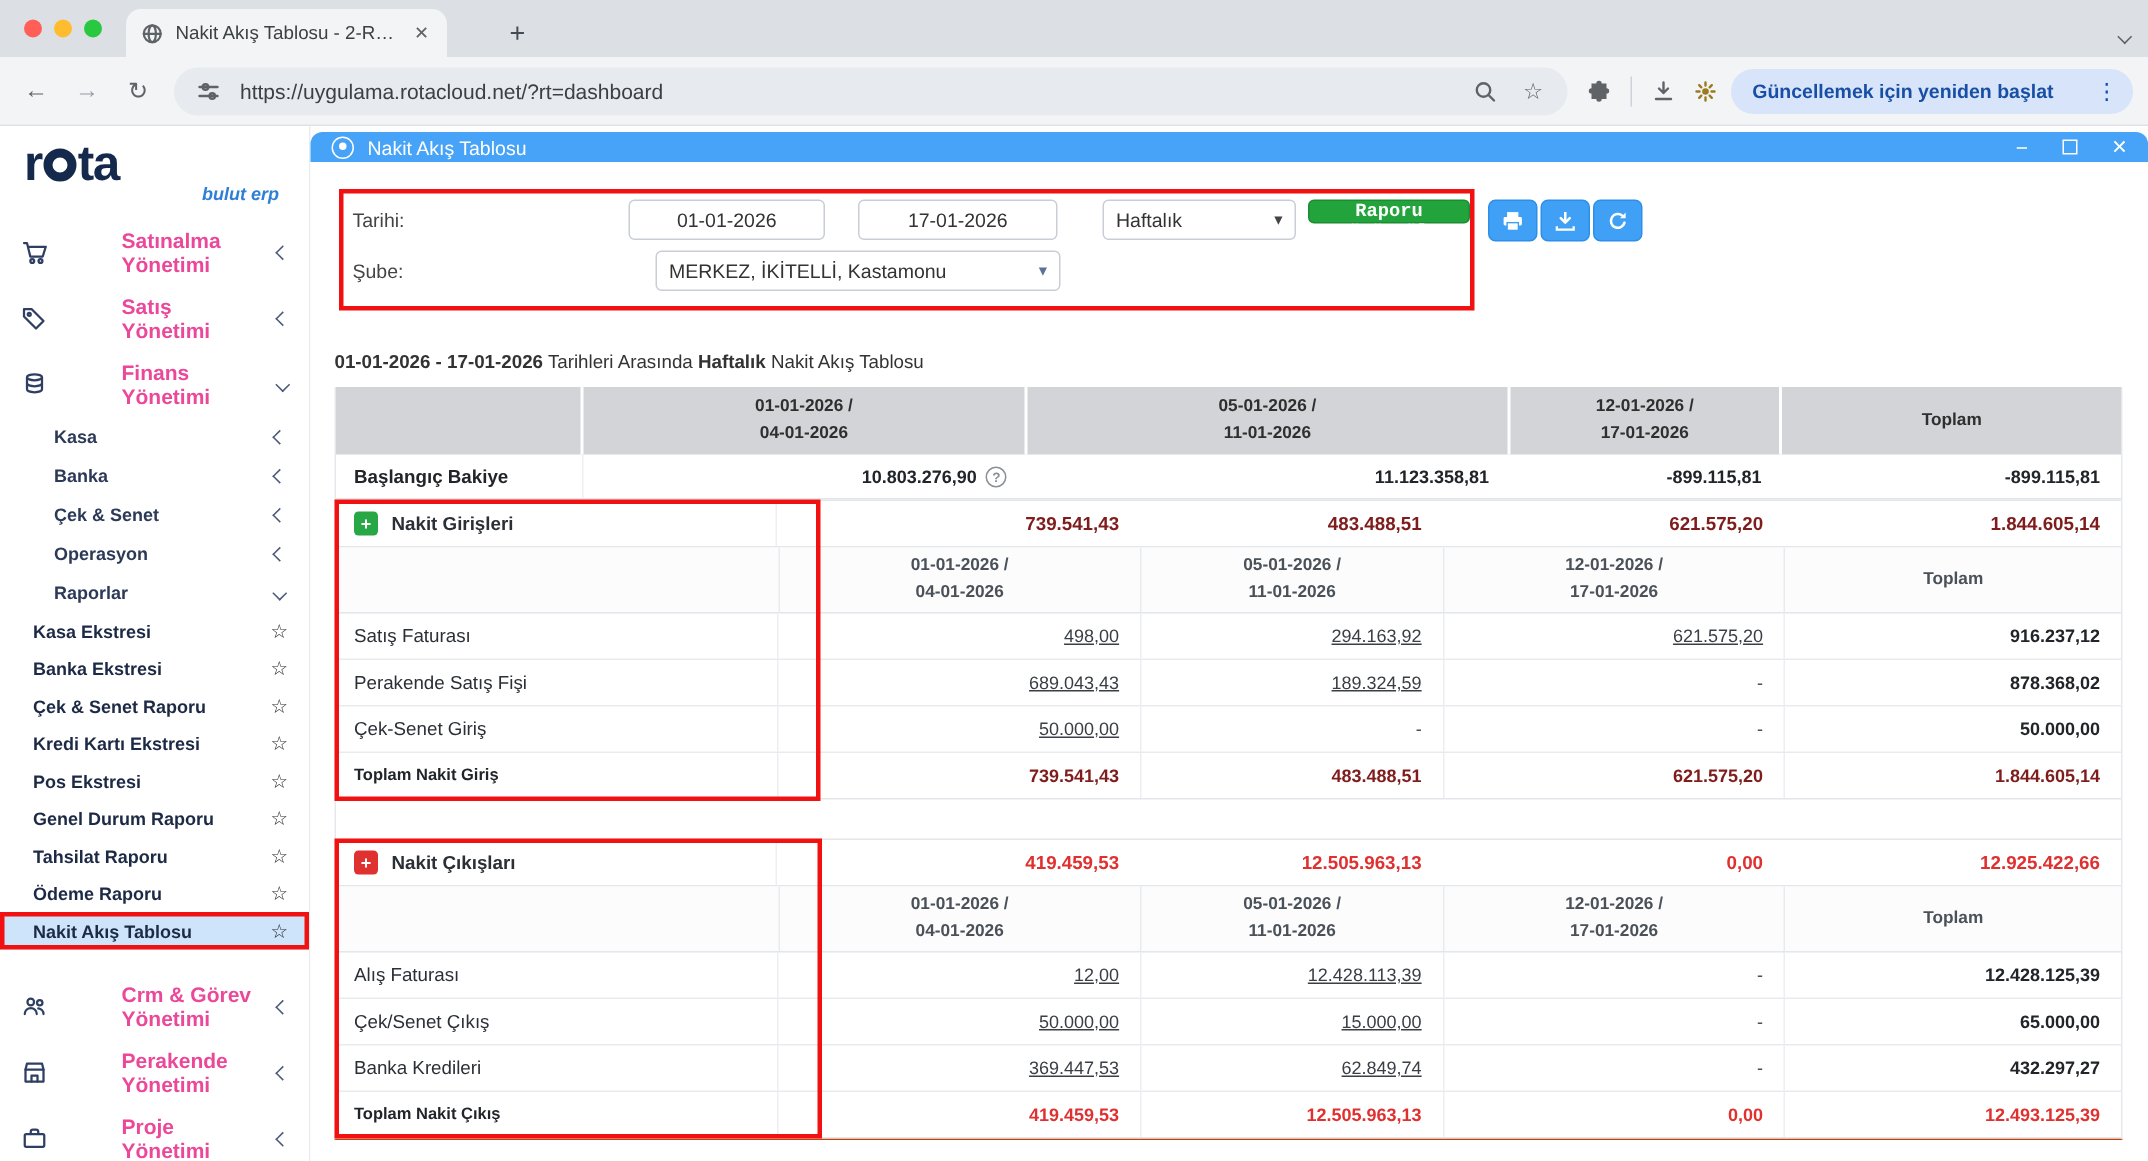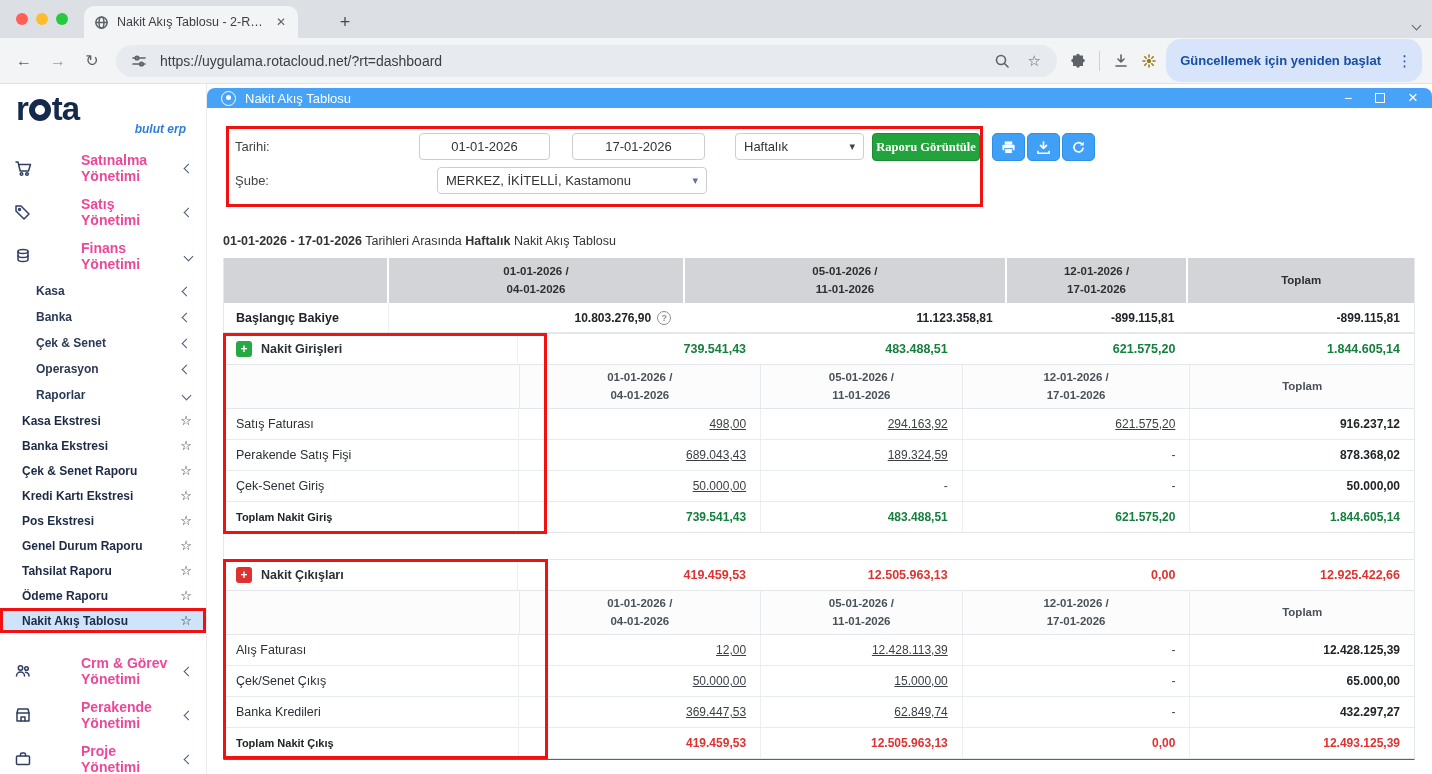--- a/index.html
+++ b/index.html
@@ -23,22 +23,22 @@
   .toolbar { height:46px; background:#f2f4f6; border-bottom:1px solid #dfe3e8; display:flex; align-items:center; padding:0 10px; gap:6px; }
   .navbtn { width:28px; height:28px; display:flex; align-items:center; justify-content:center; font-size:16px;
             color:#5f6368; border-radius:50%; cursor:pointer; background:none; border:none; font-family:inherit; }
   .navbtn.fwd { color:#9aa0a6; }
   .omnibox { flex:1; height:32px; background:#e7eaee; border-radius:16px; display:flex; align-items:center;
              gap:10px; padding:0 12px; margin:0 4px; }
   .url { flex:1; font-size:14px; color:#3c4043; white-space:nowrap; overflow:hidden; }
   .tool-icon { width:22px; height:22px; display:flex; align-items:center; justify-content:center; cursor:pointer; }
   .star-glyph { font-size:15px; color:#5f6368; }
   .divider { width:1px; height:20px; background:#cdd2d8; margin:0 4px; }
-  .update-pill { height:43px; background:#d7e4f9; border-radius:15px; display:flex; align-items:center;
-                 gap:12px; padding:0 6px 0 14px; cursor:pointer; }
+  .update-pill { height:30px; background:#d7e4f9; border-radius:15px; display:flex; align-items:center;
+                 gap:24px; padding:0 6px 0 14px; cursor:pointer; }
   .update-pill .pill-label { font-size:13px; color:#174ea6; font-weight:bold; white-space:nowrap; }
   .kebab { font-size:15px; color:#174ea6; padding:0 4px; cursor:pointer; }
 
   
   .app { display:flex; height:690px; }
   .sidebar { width:207px; min-width:207px; background:#fff; border-right:1px solid #e8eaee; overflow:hidden; }
   .main { flex:1; display:flex; flex-direction:column; background:#fdfdfd; padding-top:4px; }
 
   
   .logo { padding:8px 16px 2px; height:58px; }
@@ -76,22 +76,22 @@
 
   
   .filters { position:relative; height:86px; }
   .flabel { position:absolute; font-size:13px; color:#444; }
   .finput { position:absolute; height:27px; border:1px solid #c9ced6; border-radius:4px; font-size:13px; color:#333;
             text-align:center; font-family:inherit; background:#fff; }
   .fselect { position:absolute; height:27px; border:1px solid #c9ced6; border-radius:4px; font-size:13px; color:#333;
              background:#fff; display:flex; align-items:center; justify-content:space-between; padding:0 8px; cursor:pointer; }
   .fselect .caret { font-size:11px; color:#444; }
   .fselect .caret.blue { color:#5d7394; }
-  .view-btn { position:absolute; height:28px; background:#23a33c; border:1px solid #1c8c33; border-radius:4px;
-              color:#fff; font-weight:bold; font-size:12.5px; cursor:pointer; font-family:Liberation Serif, serif; }
+  .view-btn { position:absolute; height:16px; background:#23a33c; border:1px solid #1c8c33; border-radius:4px;
+              color:#fff; font-weight:bold; font-size:12.5px; cursor:pointer; font-family:Liberation Mono, monospace; }
   .icon-btn { position:absolute; width:33px; height:28px; background:#3fa0f6; border:1px solid #2f8fe8; border-radius:5px;
               display:flex; align-items:center; justify-content:center; cursor:pointer; }
   .icon-btn svg { width:15px; height:15px; }
 
   
   .caption { margin-top:24px; font-size:12.5px; color:#333; height:16px; }
   .caption b { font-weight:bold; }
 
   
   .tbl { width:1192px; margin-top:8px; position:relative; font-size:12px; color:#212529;
@@ -113,21 +113,21 @@
   .qmark { width:14px; height:14px; border:1px solid #8a8f98; border-radius:50%; color:#8a8f98; font-size:9px;
            font-weight:bold; display:inline-flex; align-items:center; justify-content:center; margin-left:6px; flex:0 0 14px; }
 
   .row-section { height:32px; border-top:1px solid #e3e6ea; border-bottom:1px solid #e3e6ea; }
   .row-section .cell:first-child { gap:9px; font-weight:bold; font-size:12.5px; color:#2b2f36; border-right:1px solid #edeff2; }
   .row-section .num { font-weight:bold; font-size:12.5px; }
   .plus-btn { width:16px; height:16px; border-radius:3px; color:#fff; font-size:12px; font-weight:bold;
               display:inline-flex; align-items:center; justify-content:center; cursor:pointer; flex:0 0 16px; }
   .plus-green { background:#28a745; }
   .plus-red { background:#e03131; }
-  .c-green { color:#15803d; } .c-red { color:#e03131; }
+  .c-green { color:#7f1d1d; } .c-red { color:#e03131; }
 
   .head-sub { height:44px; background:#fcfcfd; border-bottom:1px solid #e3e6ea; }
   .head-sub .cell { flex-direction:column; justify-content:center; text-align:center; font-weight:bold;
                     font-size:11.5px; color:#4a5158; line-height:1.5; padding:0; }
   .head-sub .cell + .cell { border-left:1px solid #e8ebee; }
 
   .row-detail { height:31px; border-bottom:1px solid #e8ebee; }
   .row-detail .cell + .cell { border-left:1px solid #eceef1; }
   .row-detail .cell:first-child { font-size:12.5px; color:#2b2f36; }
   .linkval { text-decoration:underline; color:#3a3f45; cursor:pointer; }

